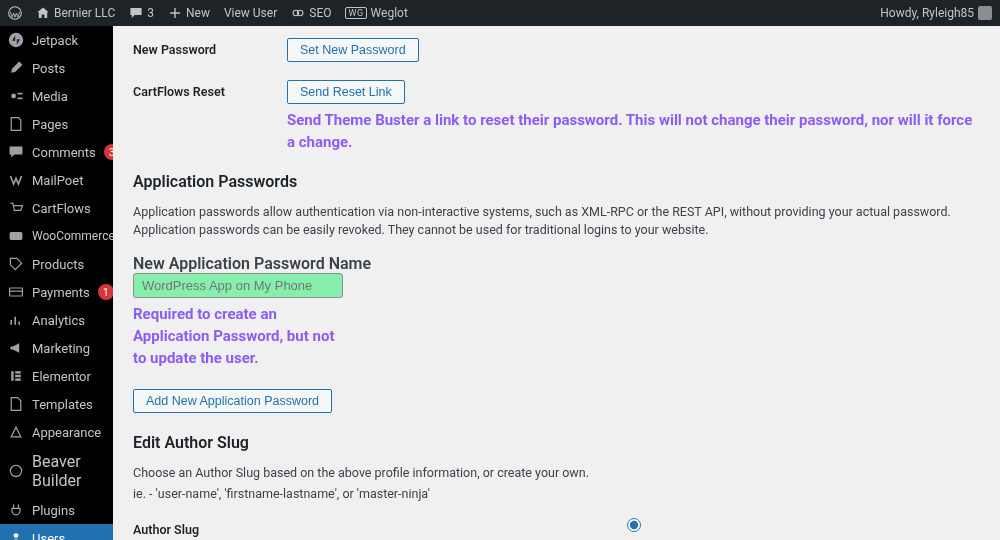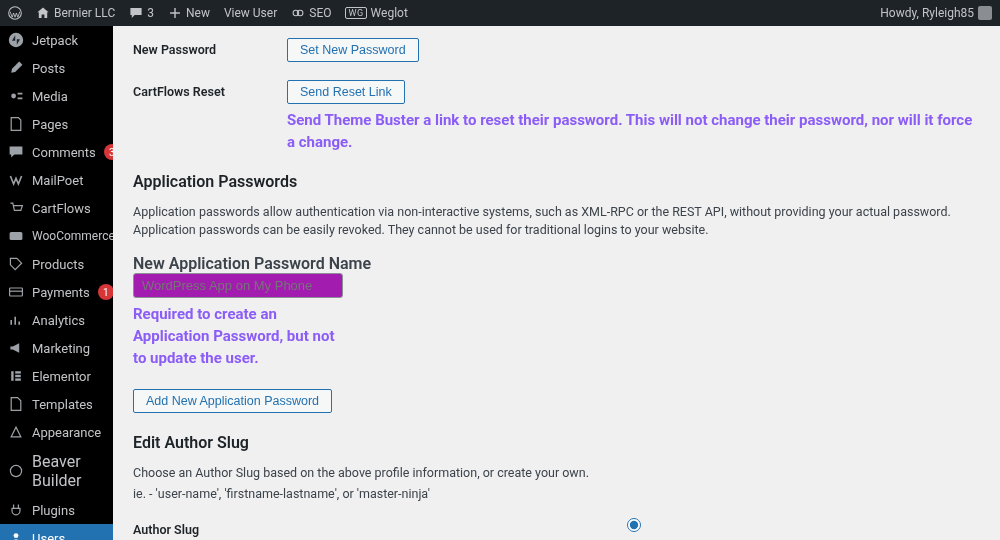--- a/index.html
+++ b/index.html
@@ -19,21 +19,21 @@
 .badge { background: #d63638; color: #fff; border-radius: 9px; min-width: 16px; height: 16px; display: inline-flex; align-items: center; justify-content: center; font-size: 10px; padding: 0 5px; }
 .content { flex: 1; padding: 12px 20px 20px 20px; overflow-y: auto; }
 h2 { font-size: 17px; font-weight: 600; color: #1d2327; margin-bottom: 18px; }
 h3 { font-size: 16px; font-weight: 600; color: #1d2327; margin-top: 12px; margin-bottom: 12px; }
 .form-row { display: flex; align-items: flex-start; margin-bottom: 18px; }
 .form-row .label { width: 154px; flex-shrink: 0; font-weight: 600; font-size: 12.5px; color: #1d2327; padding-top: 4px; }
 .form-row .field { flex: 1; }
 .btn { border: 1px solid #2271b1; color: #2271b1; background: #f6f7f7; padding: 4px 12px; border-radius: 2px; font-size: 12.5px; cursor: pointer; }
 .desc { color: #8b5cf6; font-size: 15px; margin-top: 6px; line-height: 1.45; font-weight: bold; }
 .intro { color: #3c434a; font-size: 12.5px; line-height: 1.5; margin-bottom: 14px; }
-input[type=text] { border: 1px solid #8c8f94; border-radius: 3px; padding: 4px 8px; font-size: 13px; background: #a21caf; }
+input[type=text] { border: 1px solid #8c8f94; border-radius: 3px; padding: 4px 8px; font-size: 13px; background: #86efac; }
 .app-input { width: 210px; }
 .radio-list label { display: flex; align-items: center; gap: 8px; margin-bottom: 8px; font-size: 12.5px; cursor: pointer; flex-direction: column; }
 .radio-list input[type=radio] { accent-color: #2271b1; width: 14px; height: 14px; }
 .sidebar::-webkit-scrollbar { width: 0; }
 .content::-webkit-scrollbar { width: 0; }
 .wg { font-size: 9px; letter-spacing: 0.5px; border: 1px solid #c3c4c7; padding: 0 2px; border-radius: 2px; }
 </style>
 </head>
 <body>
 

